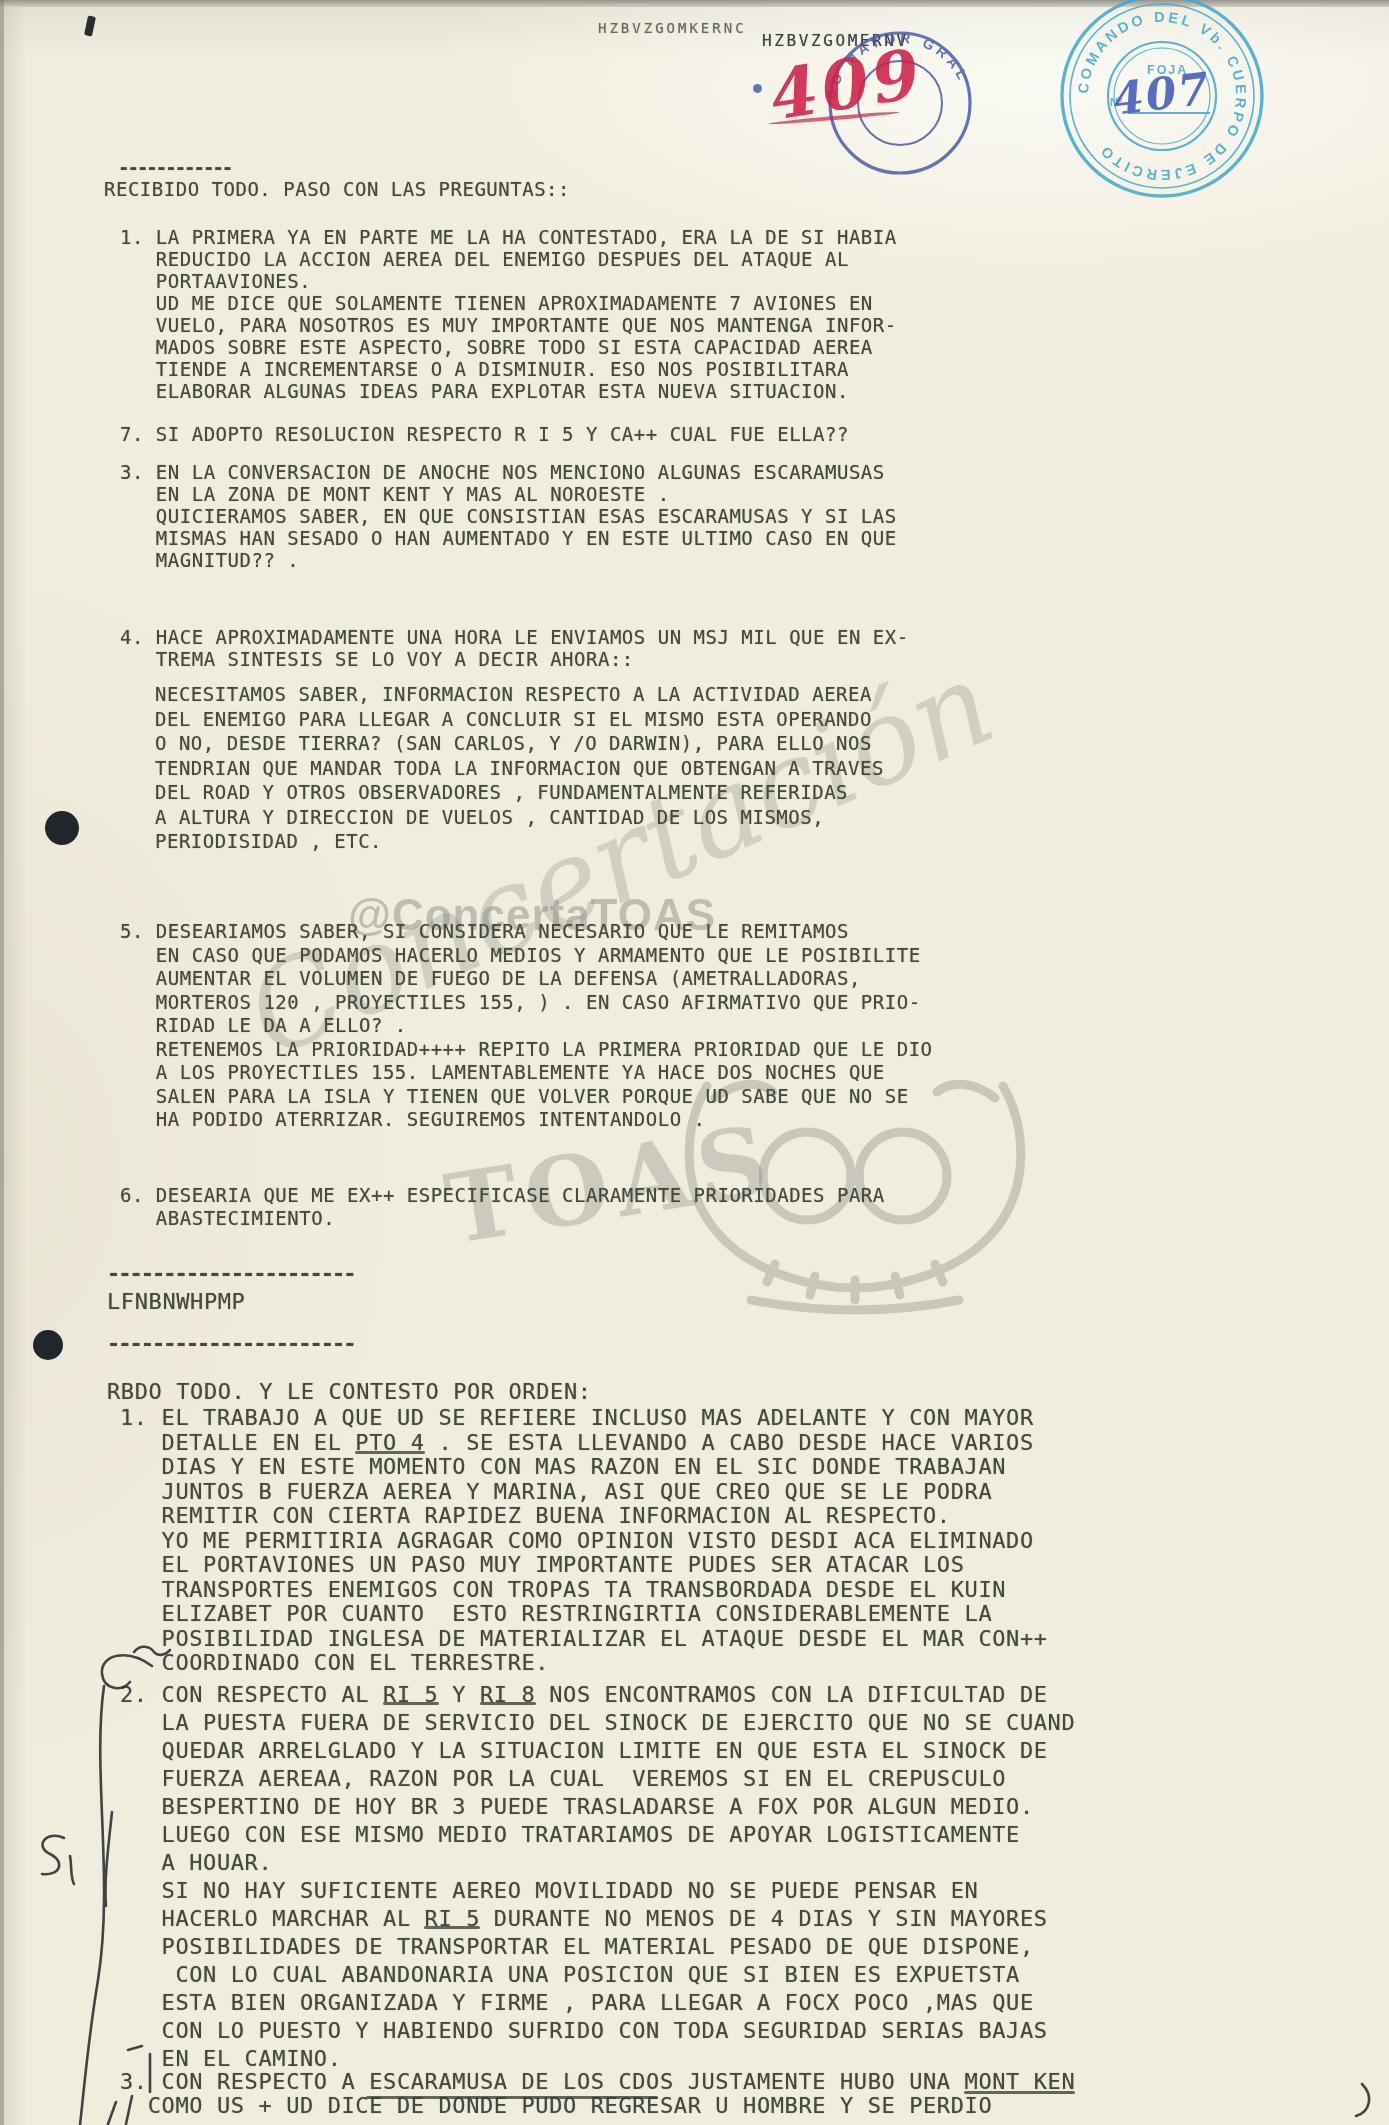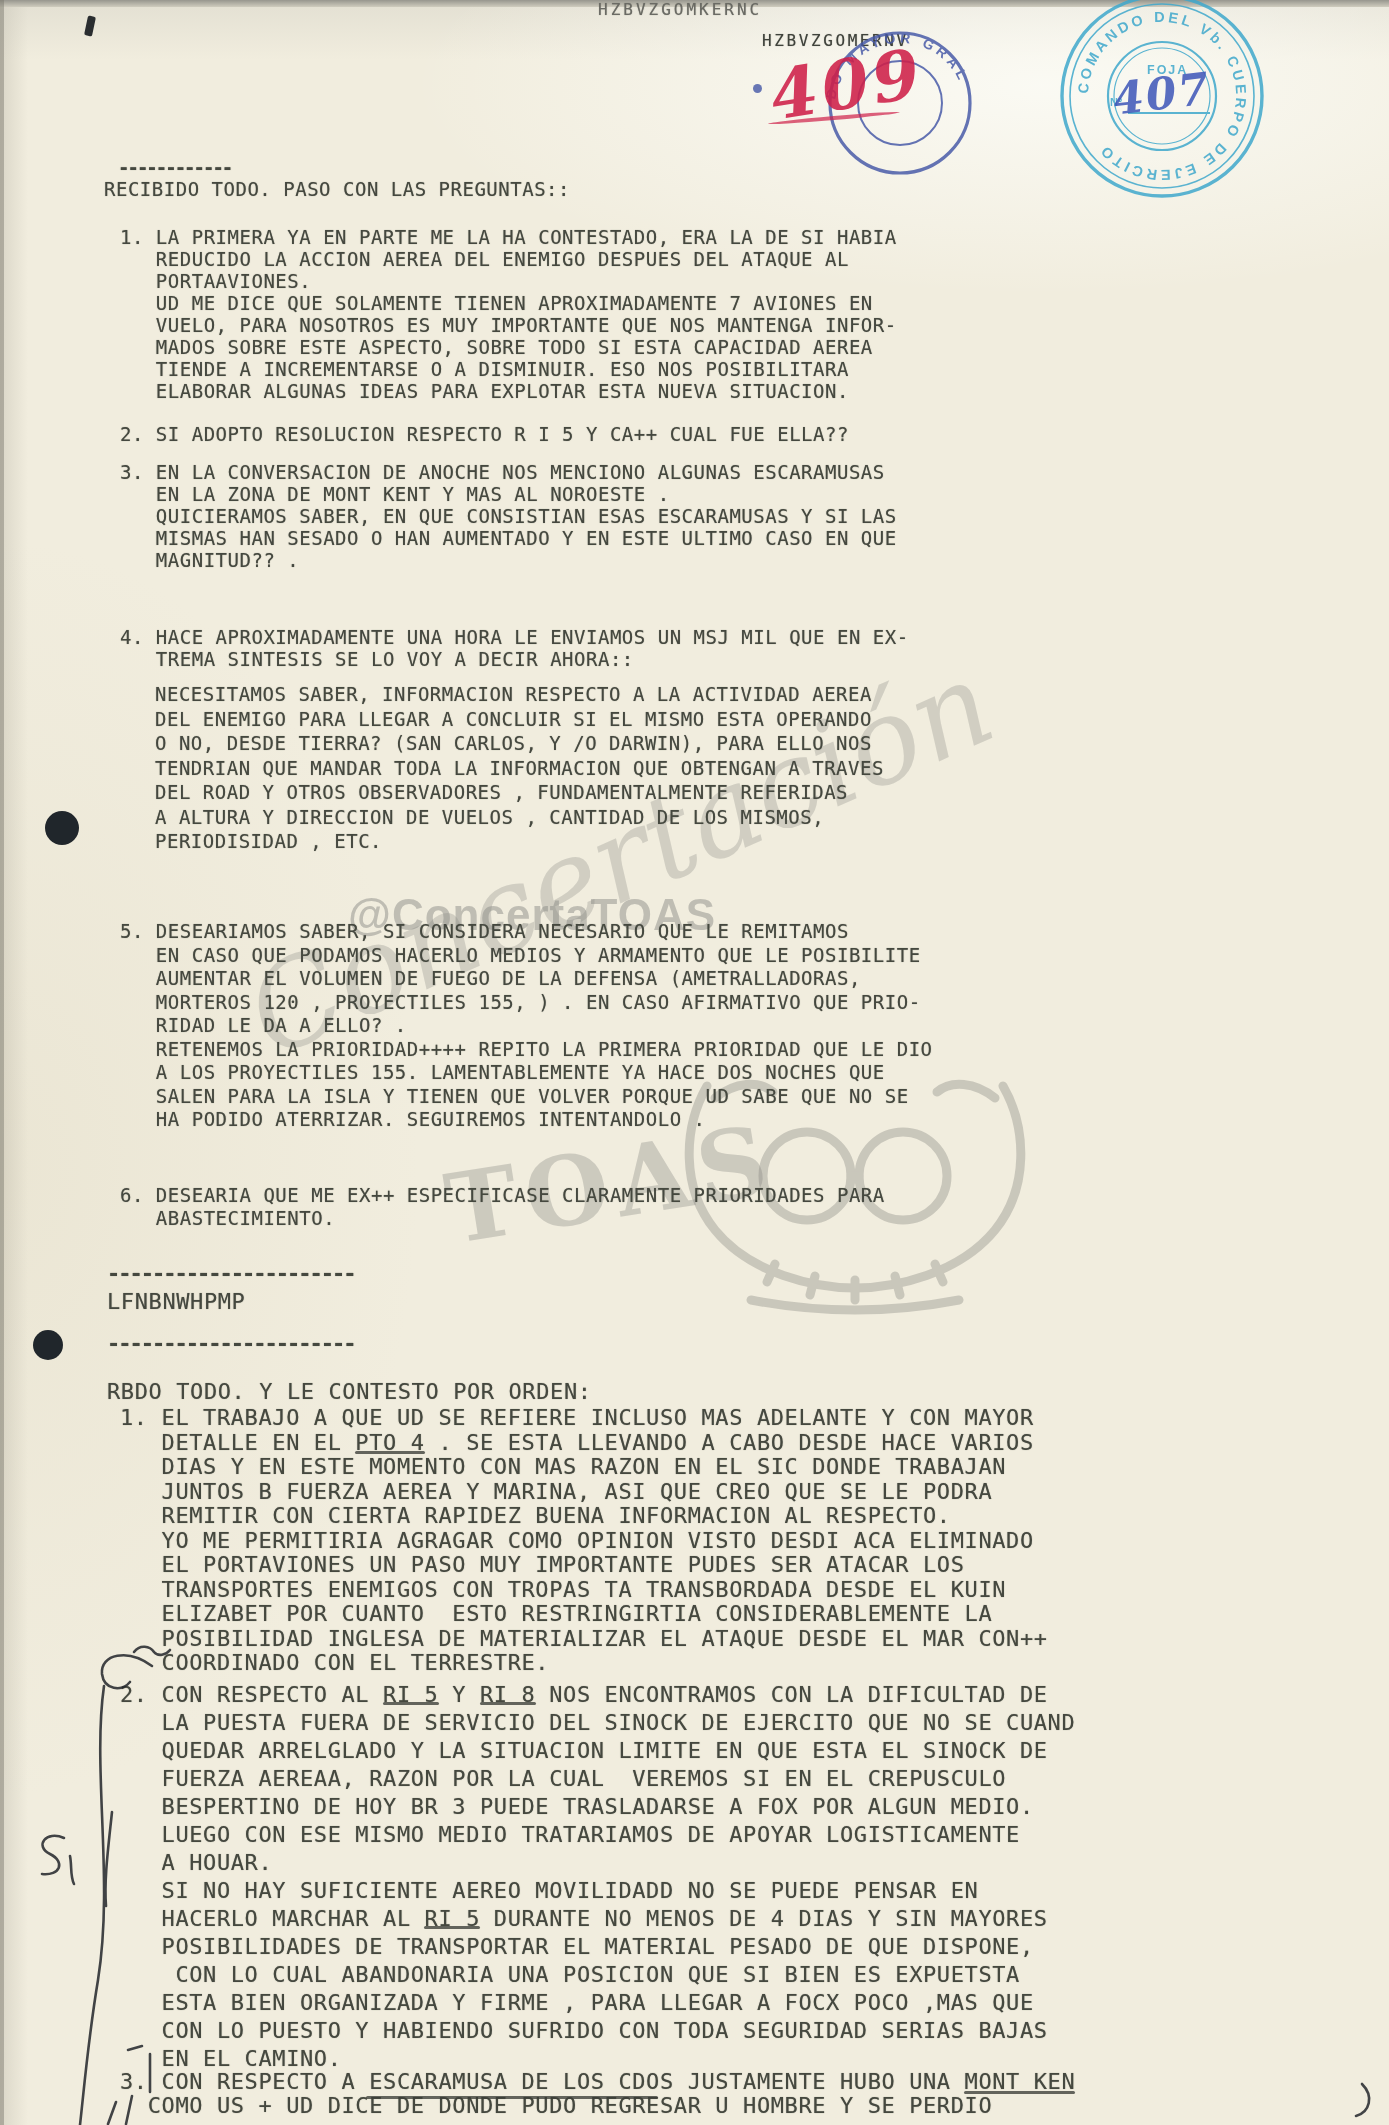--- a/index.html
+++ b/index.html
@@ -64,35 +64,35 @@
       <circle cx="152" cy="108" r="44"></circle>
       <circle cx="248" cy="108" r="44"></circle>
       <path d="M196,108 L204,108"></path>
       <path d="M60,30 C80,14 104,12 118,24"></path>
       <path d="M340,30 C320,14 296,12 282,24"></path>
       <path d="M96,232 Q200,252 304,232"></path>
       <path d="M120,196 l-8,18 M160,208 l-5,19 M200,212 l0,20 M240,208 l5,19 M280,196 l8,18"></path>
     </g>
   </svg>
 
-  <div class="typed" style="left:598px;top:0;font-size:16px;letter-spacing:3px;color:#6a6a64;">HZBVZGOMKERNC</div>
+  <div class="typed" style="left:598px;top:20px;font-size:14px;letter-spacing:3px;color:#6a6a64;">HZBVZGOMKERNC</div>
   <div class="typed" style="left:762px;top:31px;font-size:16px;letter-spacing:2.6px;color:#3f423b;">HZBVZGOMERNV</div>
 
   <div class="typed s1 rule" style="left:118px;top:156px;">------------</div>
   <div class="typed s1" style="left:104px;top:178px;">RECIBIDO TODO. PASO CON LAS PREGUNTAS::</div>
 
   <div class="typed s1" style="left:120px;top:226px;">1. LA PRIMERA YA EN PARTE ME LA HA CONTESTADO, ERA LA DE SI HABIA
    REDUCIDO LA ACCION AEREA DEL ENEMIGO DESPUES DEL ATAQUE AL
    PORTAAVIONES.
    UD ME DICE QUE SOLAMENTE TIENEN APROXIMADAMENTE 7 AVIONES EN
    VUELO, PARA NOSOTROS ES MUY IMPORTANTE QUE NOS MANTENGA INFOR-
    MADOS SOBRE ESTE ASPECTO, SOBRE TODO SI ESTA CAPACIDAD AEREA
    TIENDE A INCREMENTARSE O A DISMINUIR. ESO NOS POSIBILITARA
    ELABORAR ALGUNAS IDEAS PARA EXPLOTAR ESTA NUEVA SITUACION.</div>
-  <div class="typed s1" style="left:120px;top:423px;">2. SI ADOPTO RESOLUCION RESPECTO R I 5 Y CA++ CUAL FUE ELLA??</div>
+  <div class="typed s1" style="left:120px;top:423px;">7. SI ADOPTO RESOLUCION RESPECTO R I 5 Y CA++ CUAL FUE ELLA??</div>
   <div class="typed s1" style="left:120px;top:461px;">3. EN LA CONVERSACION DE ANOCHE NOS MENCIONO ALGUNAS ESCARAMUSAS
    EN LA ZONA DE MONT KENT Y MAS AL NOROESTE .
    QUICIERAMOS SABER, EN QUE CONSISTIAN ESAS ESCARAMUSAS Y SI LAS
    MISMAS HAN SESADO O HAN AUMENTADO Y EN ESTE ULTIMO CASO EN QUE
    MAGNITUD?? .</div>
   <div class="typed s1" style="left:120px;top:626px;">4. HACE APROXIMADAMENTE UNA HORA LE ENVIAMOS UN MSJ MIL QUE EN EX-
    TREMA SINTESIS SE LO VOY A DECIR AHORA::</div>
   <div class="typed s1" style="left:155px;top:682px;line-height:24.5px;">NECESITAMOS SABER, INFORMACION RESPECTO A LA ACTIVIDAD AEREA
 DEL ENEMIGO PARA LLEGAR A CONCLUIR SI EL MISMO ESTA OPERANDO
 O NO, DESDE TIERRA? (SAN CARLOS, Y /O DARWIN), PARA ELLO NOS

